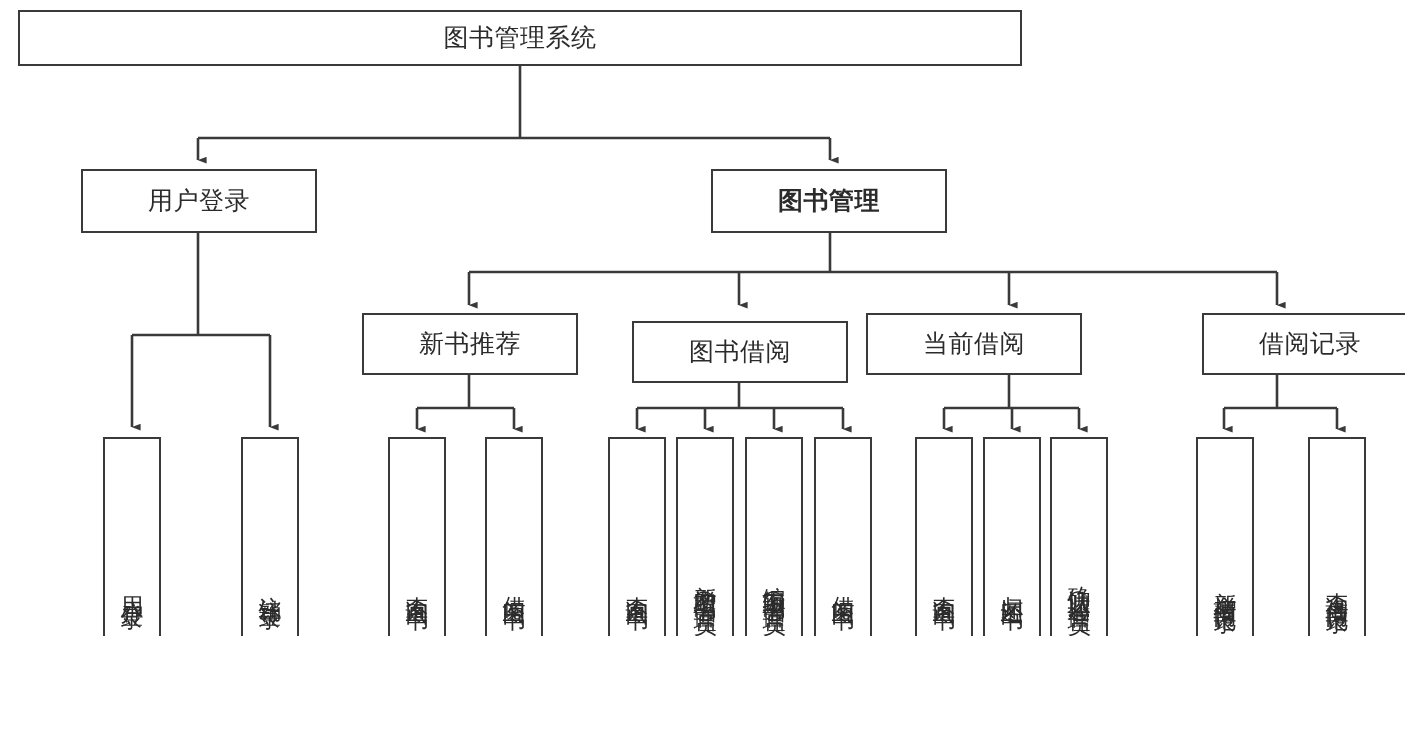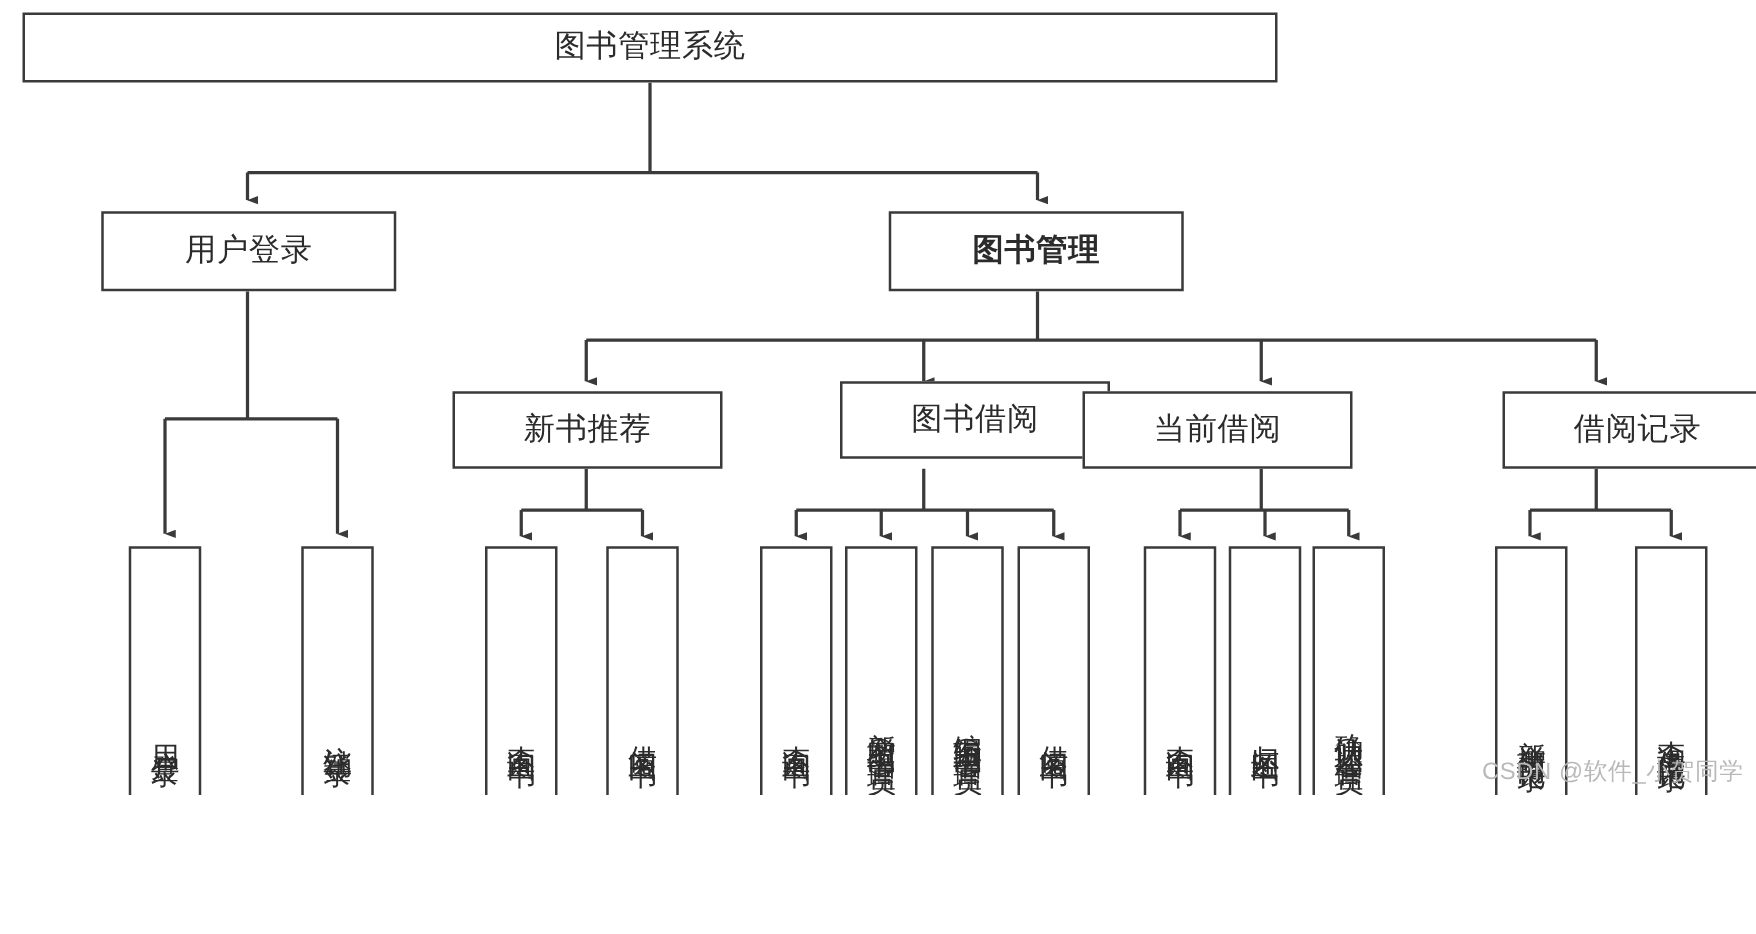--- a/index.html
+++ b/index.html
@@ -134,21 +134,21 @@
   </div>
 
   <div class="node horizontal" style="left:711px; top:169px; width:236px; height:64px;font-weight:bold;">
     <span class="node-label">图书管理</span>
   </div>
 
   <div class="node horizontal" style="left:362px; top:313px; width:216px; height:62px;">
     <span class="node-label">新书推荐</span>
   </div>
 
-  <div class="node horizontal" style="left:632px; top:305px; width:216px; height:62px;margin-left:40px;">
+  <div class="node horizontal" style="left:632px; top:321px; width:216px; height:62px;">
     <span class="node-label">图书借阅</span>
   </div>
 
   <div class="node horizontal" style="left:866px; top:313px; width:216px; height:62px;">
     <span class="node-label">当前借阅</span>
   </div>
 
   <div class="node horizontal" style="left:1170px; top:313px; width:216px; height:62px;margin-left:32px;">
     <span class="node-label">借阅记录</span>
   </div>
@@ -198,15 +198,14 @@
   </div>
 
   <div class="node vertical" style="left:1196px; top:437px; width:58px; height:298px;">
     <span class="node-label">新增借阅记录</span>
   </div>
 
   <div class="node vertical" style="left:1308px; top:437px; width:58px; height:298px;">
     <span class="node-label">查询借阅记录</span>
   </div>
 
-  <div id="watermark">CSDN @软件_小贺同学</div>
 
 </div>
 
 </body></html>

